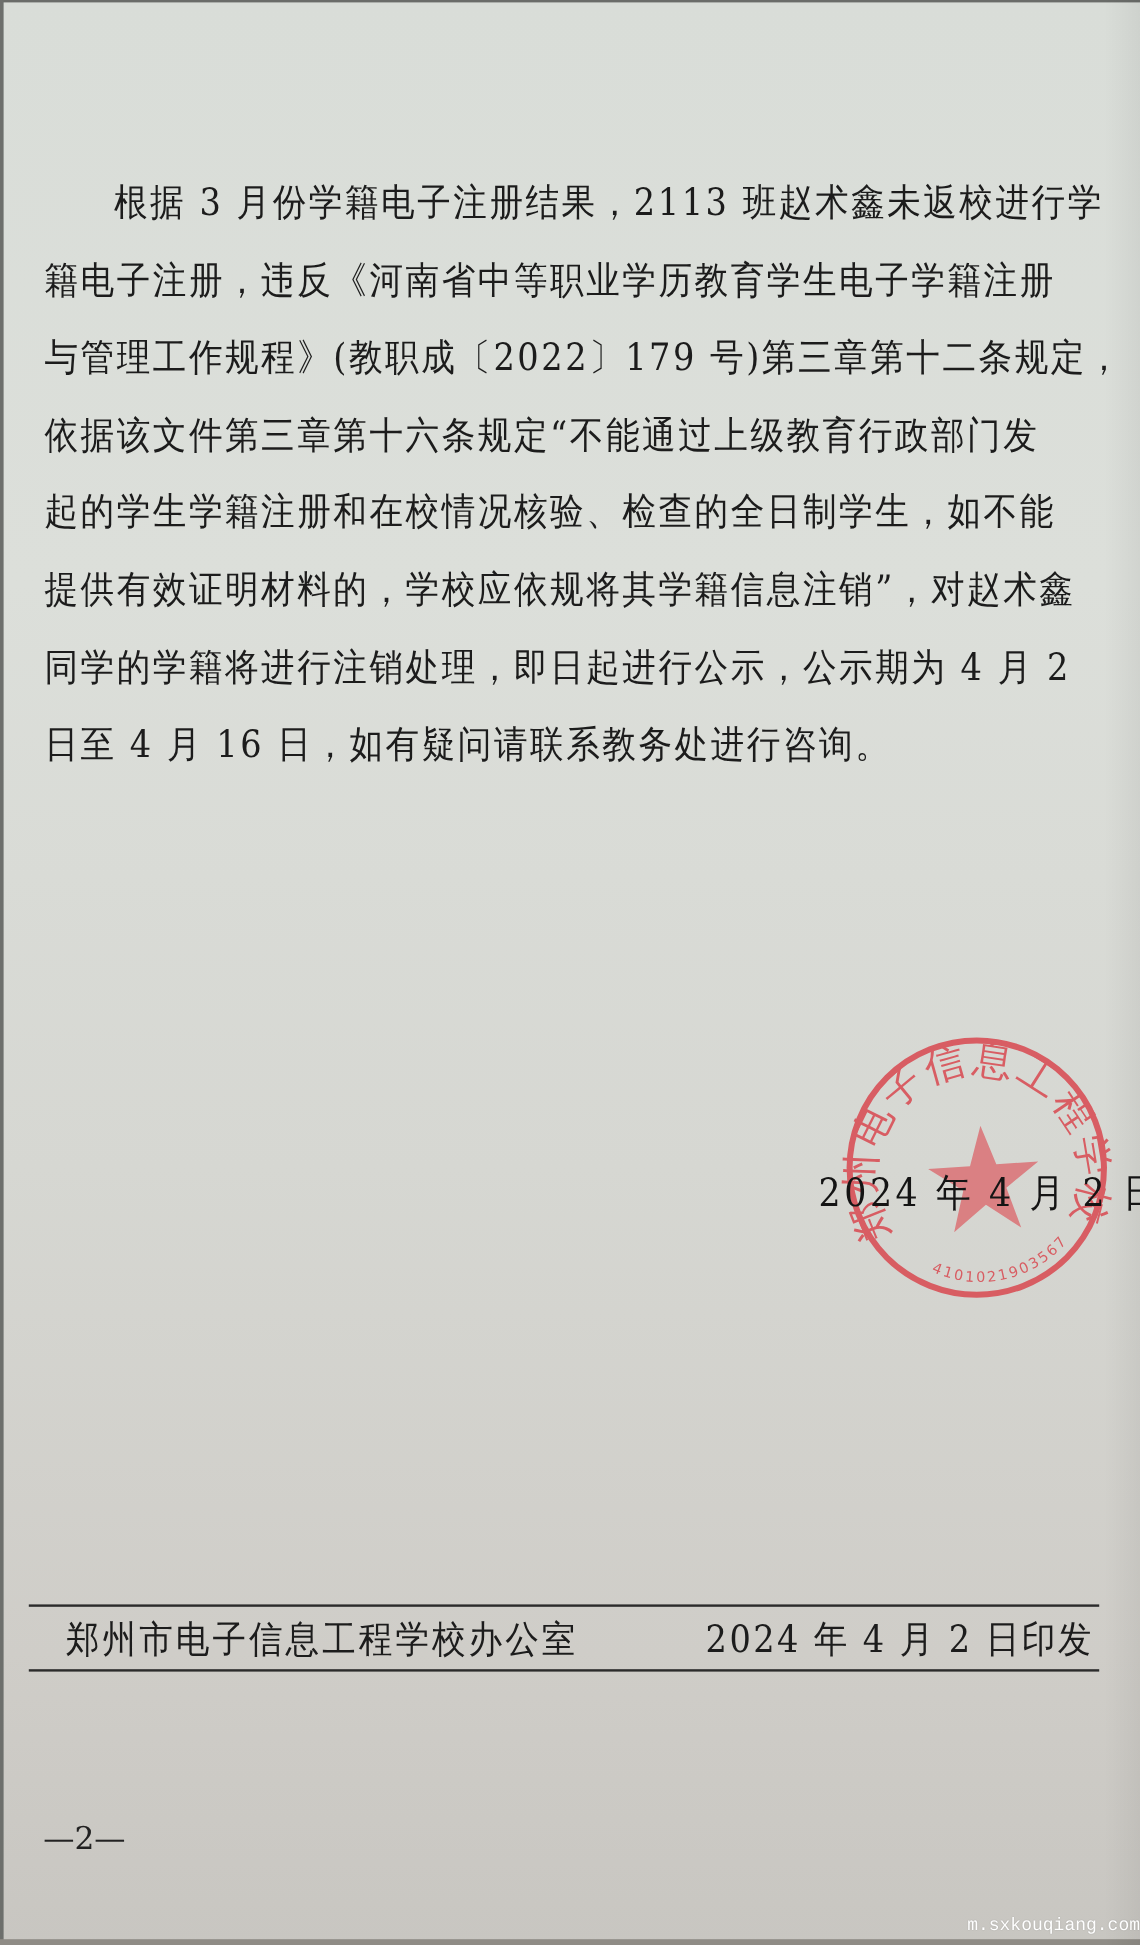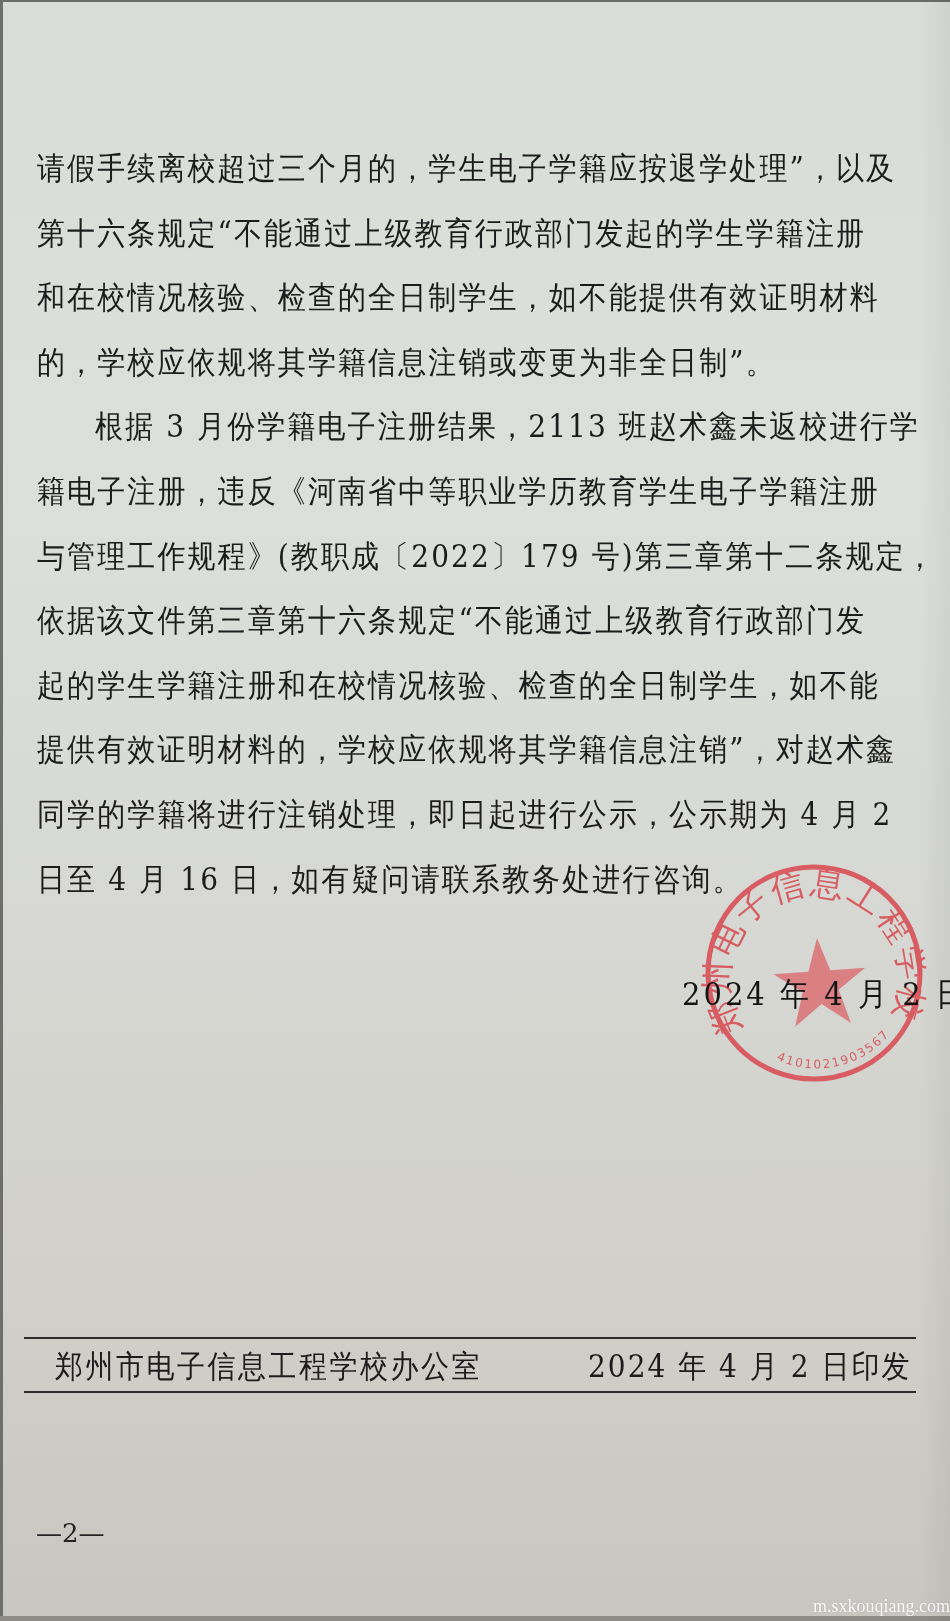--- a/index.html
+++ b/index.html
@@ -105,43 +105,37 @@
       left: 36px;
       top: 1518px;
       font-size: 26px;
       white-space: nowrap;
       color: #222;
     }
     .watermark {
       position: absolute;
       right: 0;
       top: 1596px;
-      font-family: Liberation Serif, serif;
-      font-size: 18px;
+      font-family: Liberation Mono, monospace;
+      font-size: 15px;
       color: #ffffff;
       white-space: nowrap;
       text-shadow: 0 0 1px rgba(0,0,0,0.25);
       text-align: right;
     }
   </style>
 </head>
 <body>
 
 <div class="page-border-top"></div>
 <div class="page-border-left"></div>
 <div class="page-border-bottom"></div>
 <div class="right-shade"></div>
 
 <div class="body-text">
-  <div>
-    <div class="line">请假手续离校超过三个月的，学生电子学籍应按退学处理”，以及</div>
-    <div class="line">第十六条规定“不能通过上级教育行政部门发起的学生学籍注册</div>
-    <div class="line">和在校情况核验、检查的全日制学生，如不能提供有效证明材料</div>
-    <div class="line">的，学校应依规将其学籍信息注销或变更为非全日制”。</div>
-  </div>
   <div>
     <div class="line indent">根据 3 月份学籍电子注册结果，2113 班赵术鑫未返校进行学</div>
     <div class="line">籍电子注册，违反《河南省中等职业学历教育学生电子学籍注册</div>
     <div class="line">与管理工作规程》(教职成〔2022〕179 号)第三章第十二条规定，</div>
     <div class="line">依据该文件第三章第十六条规定“不能通过上级教育行政部门发</div>
     <div class="line">起的学生学籍注册和在校情况核验、检查的全日制学生，如不能</div>
     <div class="line">提供有效证明材料的，学校应依规将其学籍信息注销”，对赵术鑫</div>
     <div class="line">同学的学籍将进行注销处理，即日起进行公示，公示期为 4 月 2</div>
     <div class="line">日至 4 月 16 日，如有疑问请联系教务处进行咨询。</div>
   </div>

